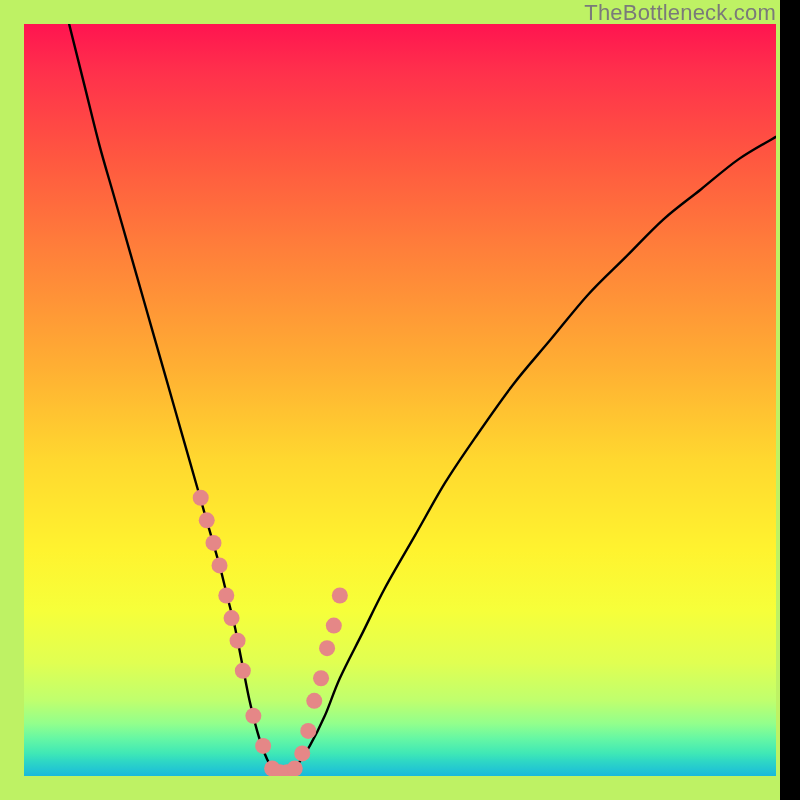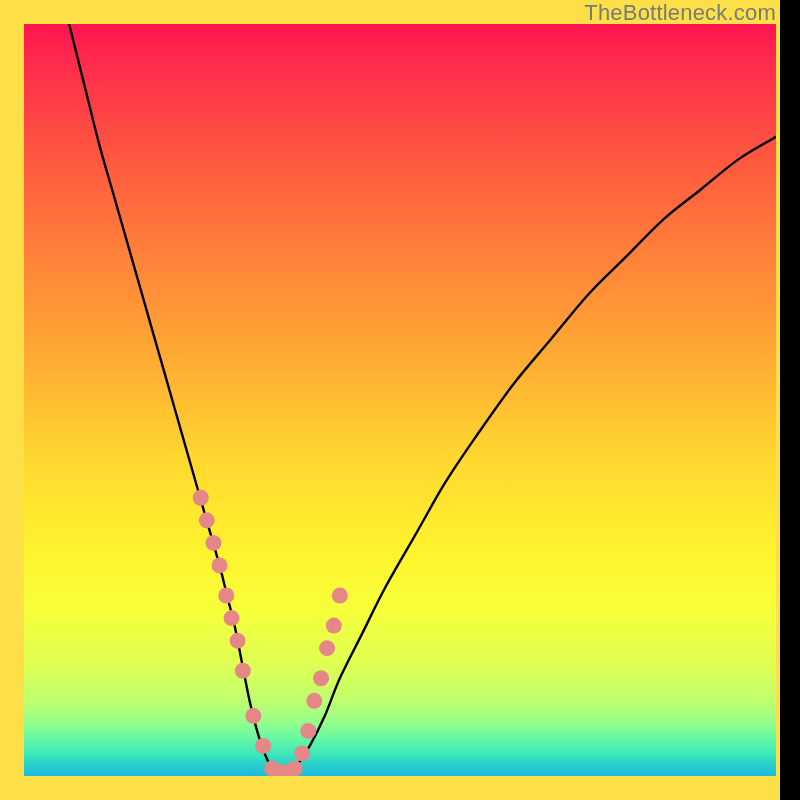--- a/index.html
+++ b/index.html
@@ -8,21 +8,21 @@
     width: 800px;
     height: 800px;
     background: #000;
     overflow: hidden;
     font-family: Arial, Helvetica, sans-serif;
   }
   .frame {
     position: absolute;
     left: 0; top: 0;
     width: 780px; height: 800px;
-    background: #fde047;
+    background: #bef264;
   }
   .plot-outer {
     position: absolute;
     left: 24px;
     top: 24px;
     width: 752px;
     height: 752px;
     background: #000;
   }
   .plot-inner {

